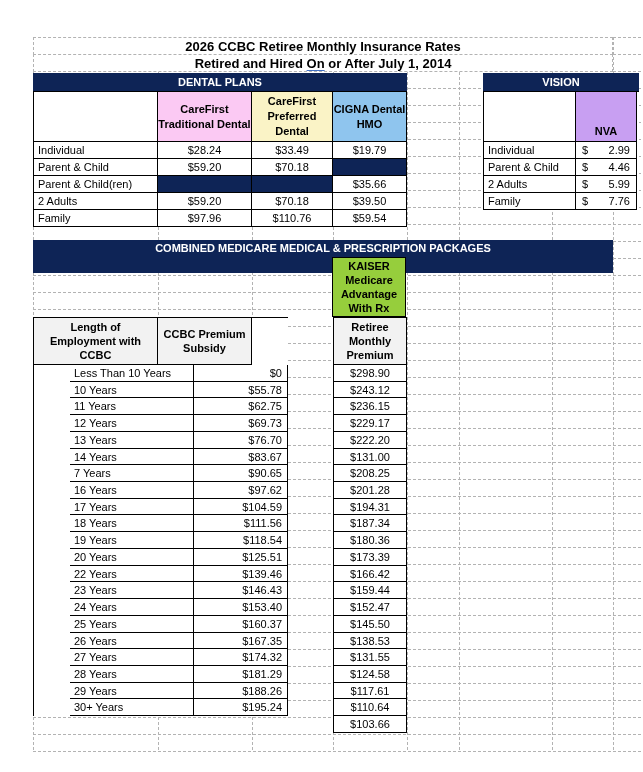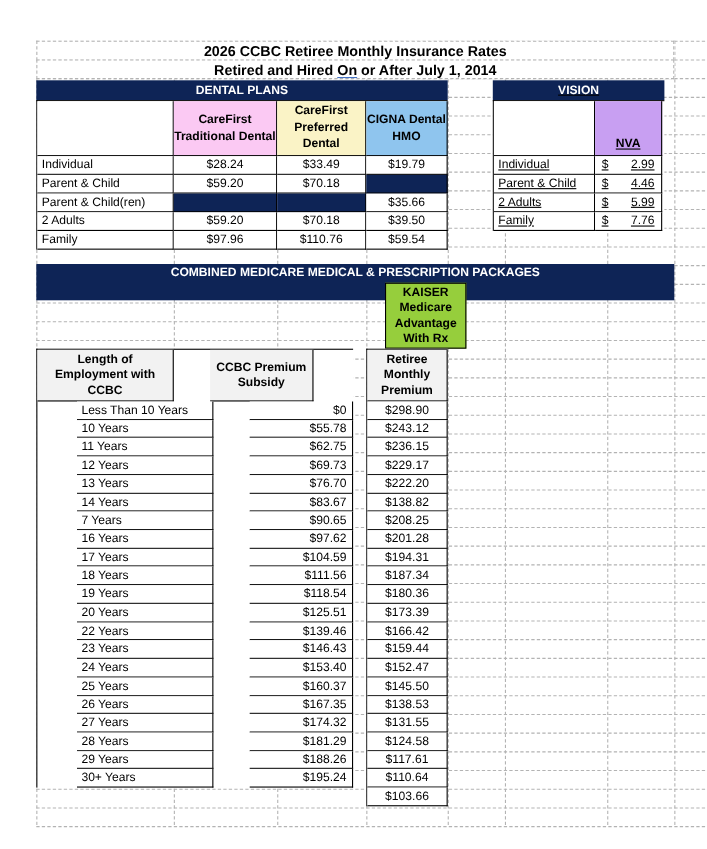--- a/index.html
+++ b/index.html
@@ -48,33 +48,33 @@
   .blue{background:var(--blue,#8fc5ee);}
   .purple{background:var(--purple,#c89ff2);align-items:flex-end;padding-bottom:2px;}
   .gray{background:var(--gray,#f2f2f2);}
   .navyfill{background:var(--navy,#0e2456);}
 
   
   .dental{position:absolute;left:33px;top:73px;width:374px;}
   .dgrid{display:grid;grid-template-columns:124px 94px 81px 74px;grid-template-rows:50px repeat(5,17px);}
 
   
-  .vision{position:absolute;left:448px;top:73px;width:156px;text-decoration:underline;}
+  .vision{position:absolute;left:483px;top:73px;width:156px;}
   .vgrid{display:grid;grid-template-columns:92px 61px;grid-template-rows:50px repeat(4,17px);}
 
   
   .combined-bar{position:absolute;left:33px;top:240px;width:580px;height:33px;line-height:17px;}
   .kaiser{
-    position:absolute;left:350px;top:257px;width:74px;height:60px;box-sizing:border-box;
+    position:absolute;left:332px;top:257px;width:74px;height:60px;box-sizing:border-box;
     background:var(--green,#96ce3c);border:1px solid #000;
     display:flex;align-items:center;justify-content:center;text-align:center;
     font-weight:bold;font-size:11px;line-height:14px;padding:0 1px;white-space:normal;
   }
   .lowerL{position:absolute;left:33px;top:317px;}
-  .lrow{display:grid;grid-template-columns:124px 94px;gap:33px;}
+  .lrow{display:grid;grid-template-columns:124px 94px;}
   .lrow.head{grid-template-rows:47px;}
   .lrow.data{grid-template-rows:16.73px;margin-left:36px;}
   .lowerR{position:absolute;left:333px;top:317px;}
   .rrow{display:grid;grid-template-columns:73px;}
   .rrow.head{grid-template-rows:47px;}
   .rrow.data{grid-template-rows:16.73px;}
 </style>
 </head>
 <body>
 
@@ -315,21 +315,21 @@
         <div class="rrow data">
         <div class="cell cval">$236.15</div>
       </div>
         <div class="rrow data">
         <div class="cell cval">$229.17</div>
       </div>
         <div class="rrow data">
         <div class="cell cval">$222.20</div>
       </div>
         <div class="rrow data">
-        <div class="cell cval">$138.82</div>
+        <div class="cell cval">$131.00</div>
       </div>
         <div class="rrow data">
         <div class="cell cval">$208.25</div>
       </div>
         <div class="rrow data">
         <div class="cell cval">$201.28</div>
       </div>
         <div class="rrow data">
         <div class="cell cval">$194.31</div>
       </div>

